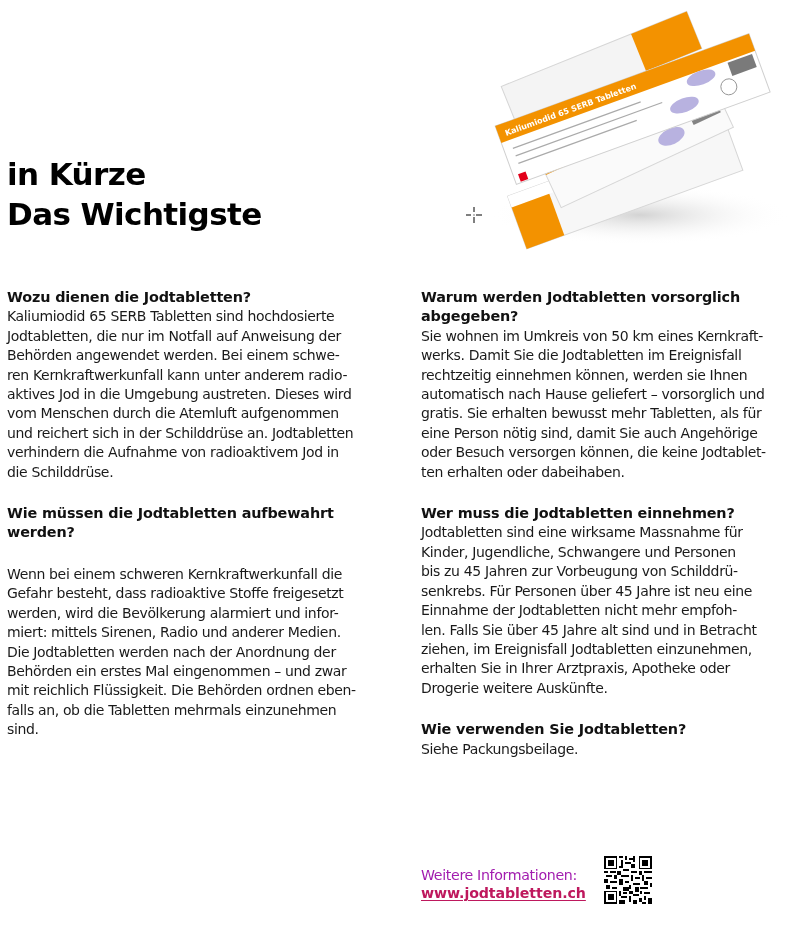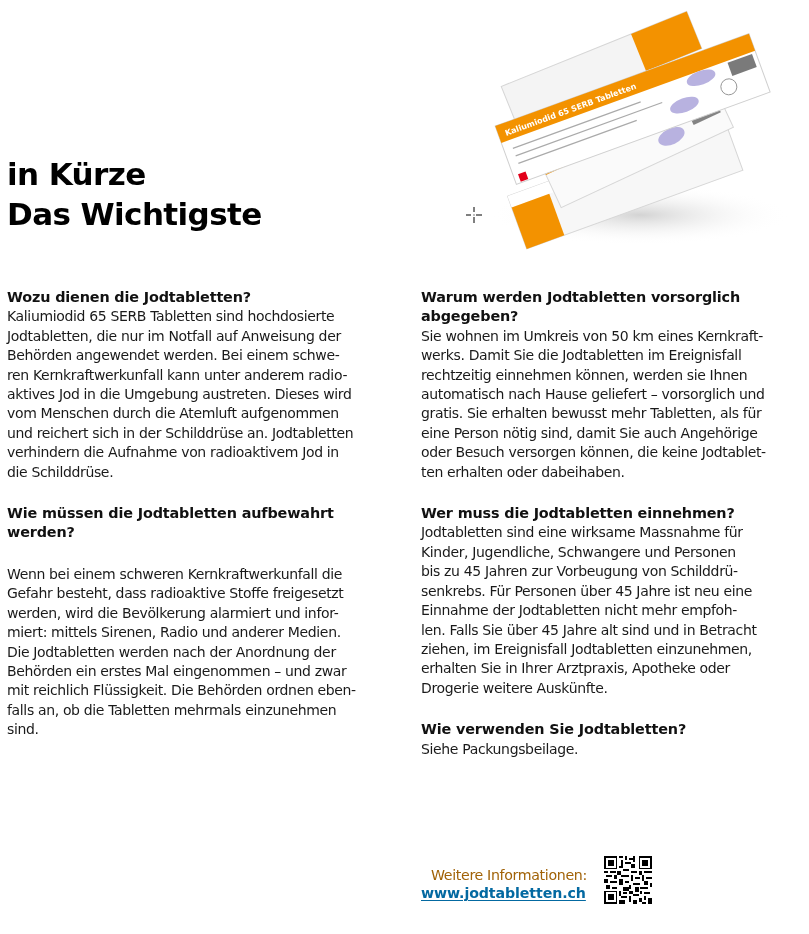--- a/index.html
+++ b/index.html
@@ -75,24 +75,24 @@
 
     .more-info {
       position: absolute;
       left: 421px;
       top: 866px;
       font-family: "DejaVu Sans", sans-serif;
       font-size: 14.2px;
       line-height: 18px;
       letter-spacing: -0.35px;
     }
-    .more-info .label { display: block; color: #a16207; margin-left: 10px; }
+    .more-info .label { display: block; color: #a21caf; }
     .more-info a {
       display: block;
-      color: #0369a1;
+      color: #be185d;
       font-weight: bold;
       text-decoration: underline;
       text-decoration-thickness: 1px;
       text-underline-offset: 2px;
       letter-spacing: -0.1px;
     }
 
     .qr {
       position: absolute;
       left: 604px;

